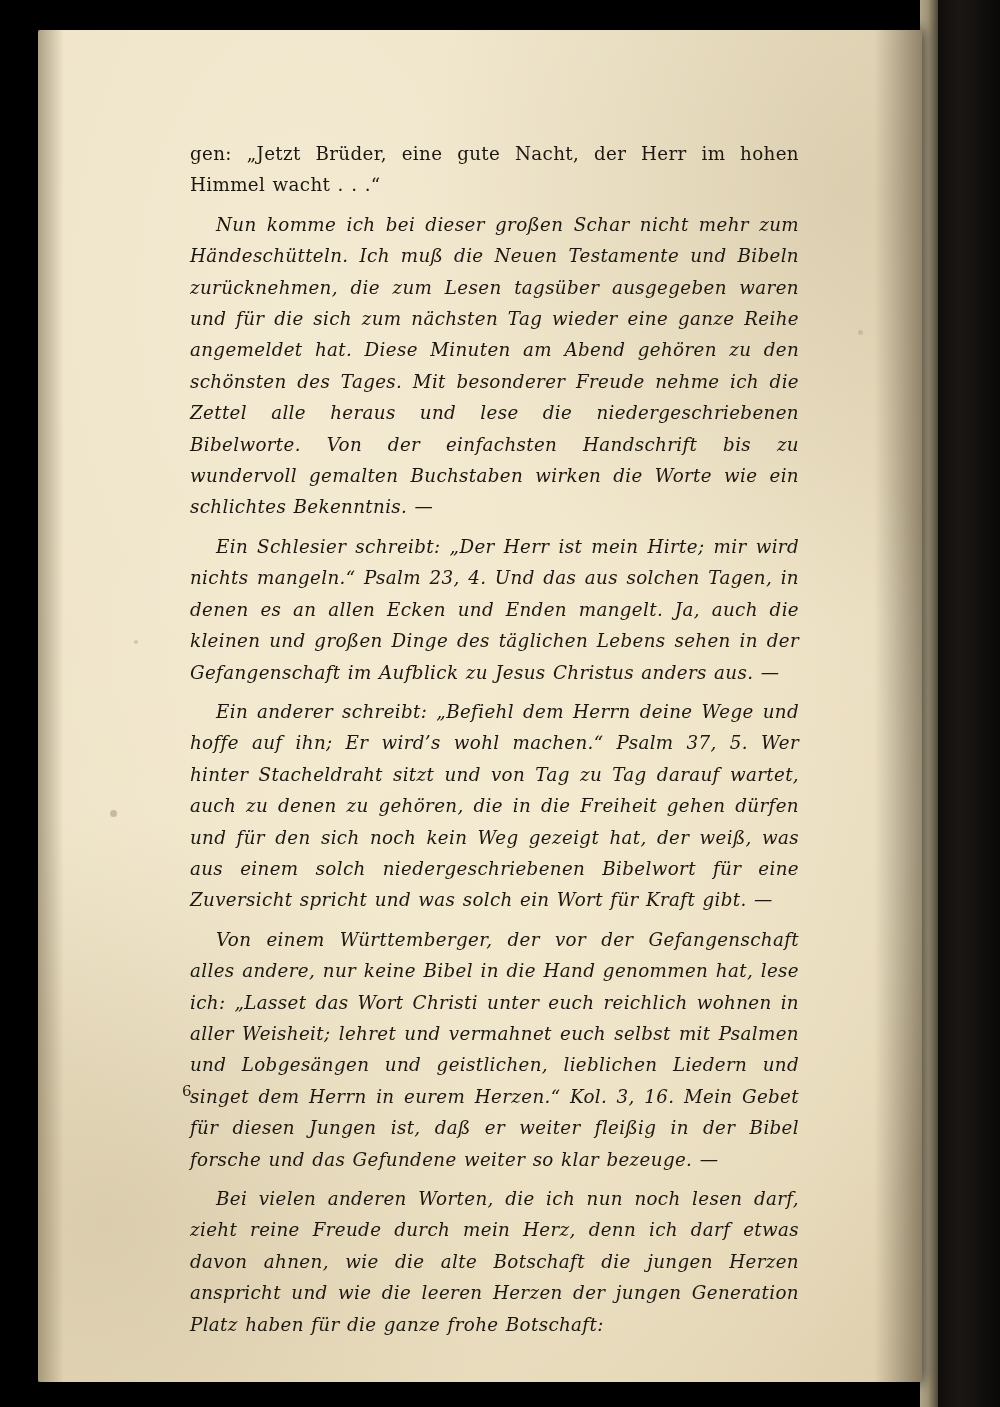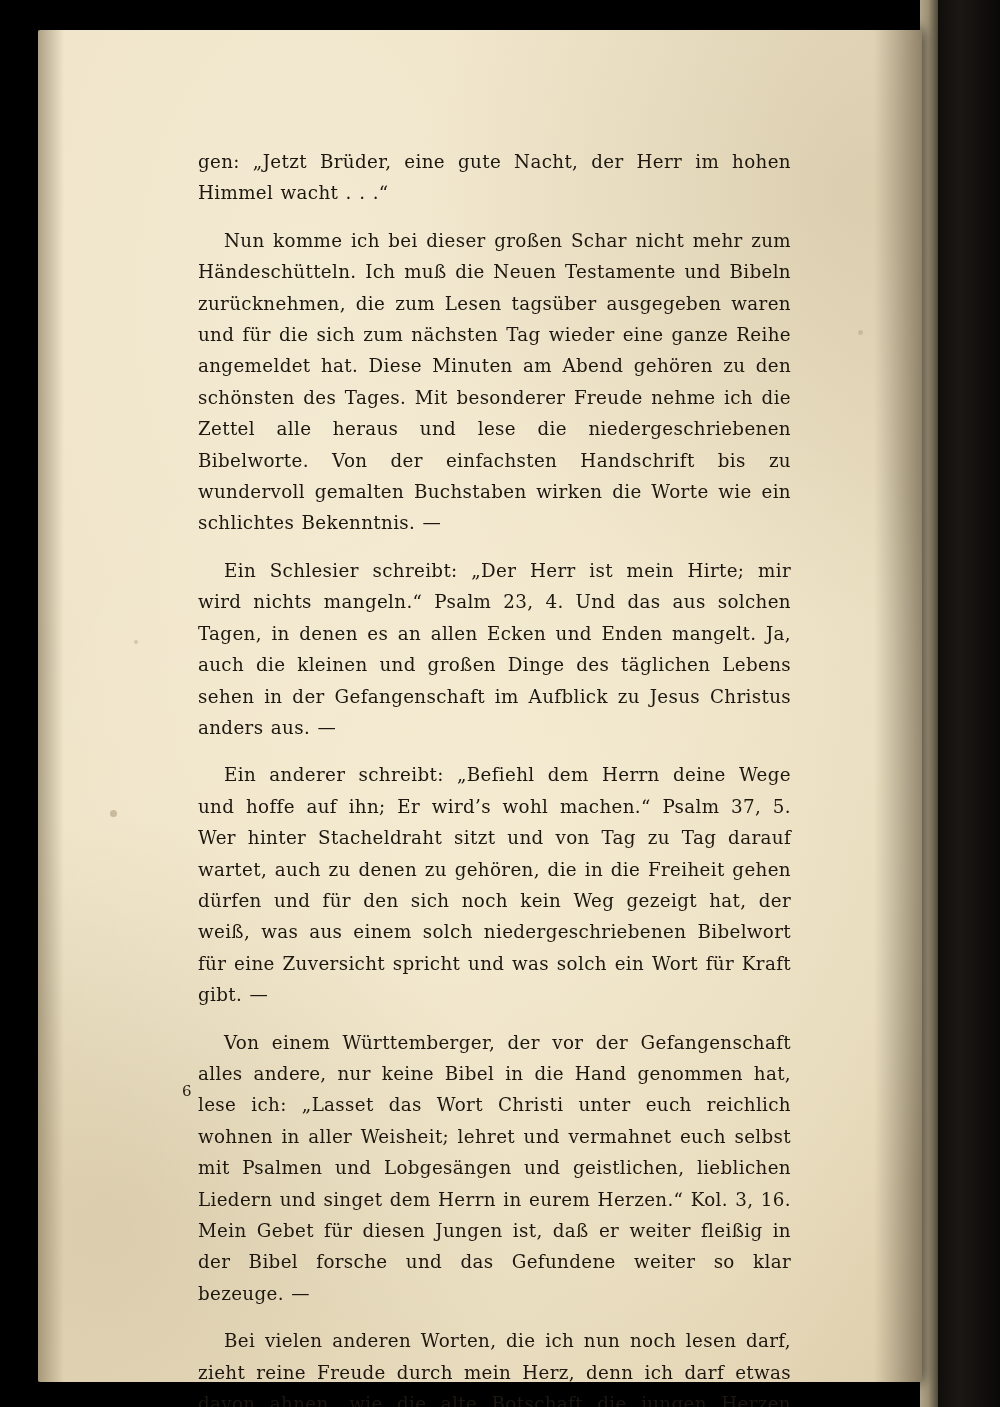--- a/index.html
+++ b/index.html
@@ -86,33 +86,34 @@
 
   
   .textblock {
     position: absolute;
     left: 182px;
     top: 130px;
     width: 625px;
     z-index: 3;
   }
   .textblock p {
-    margin: 16px;
+    margin: 8px;
     font-family: "DejaVu Serif", serif;
     font-size: 18.3px;
     line-height: 31.4px;
     color: #1d1710;
     text-align: justify;
     letter-spacing: 0.35px;
     word-spacing: 1.2px;
     text-indent: 0;
     -webkit-font-smoothing: antialiased;
   }
   .textblock p + p {
     text-indent: 26px;
+    font-style: italic;
   }
   .folio {
     position: absolute;
     left: 182px;
     top: 1082px;
     font-family: "DejaVu Serif", serif;
     font-size: 15px;
     color: #241d14;
     z-index: 3;
   }

